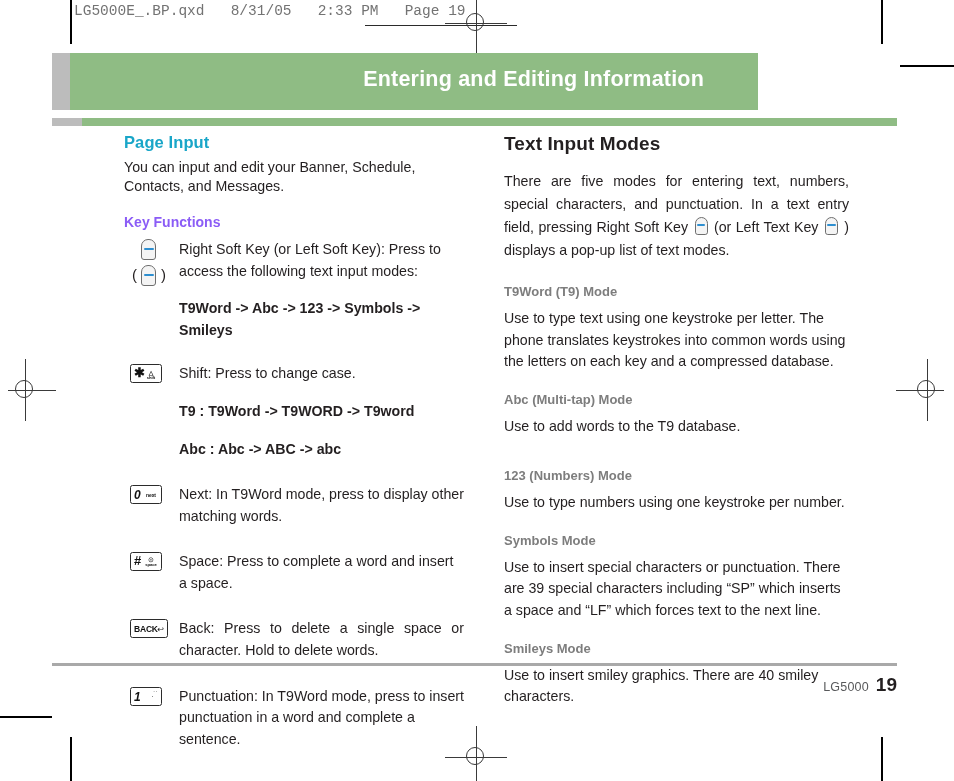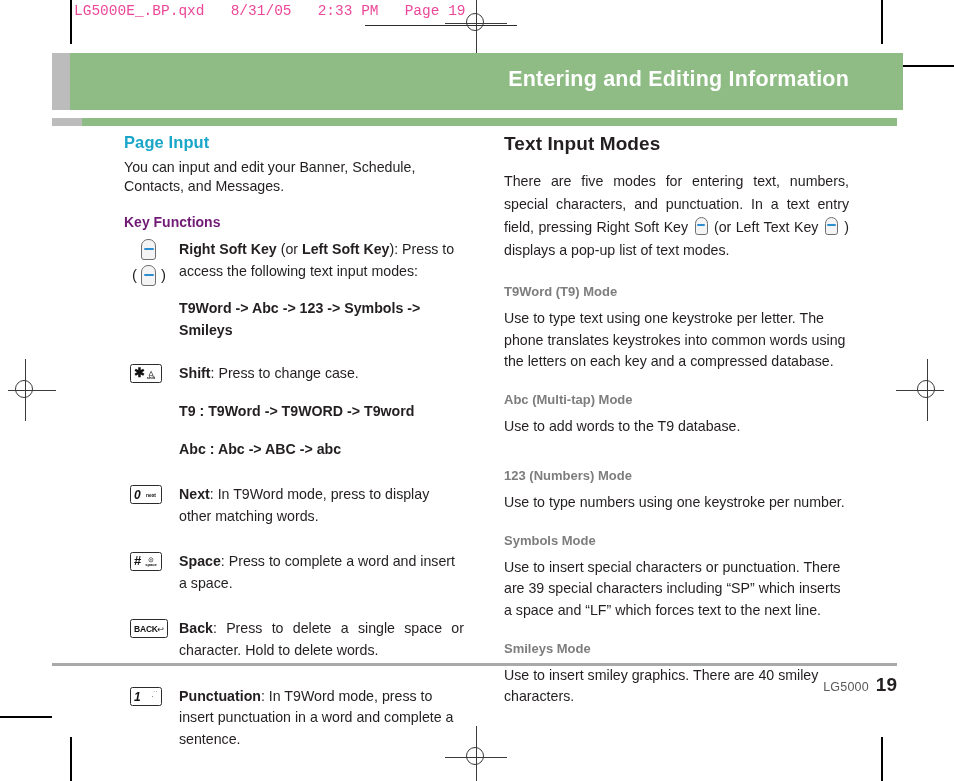--- a/index.html
+++ b/index.html
@@ -21,60 +21,60 @@
     border:1.2px solid #3a3a3a;border-radius:50%;box-sizing:border-box;}
   .reg .vl{position:absolute;left:16.5px;top:-14px;width:1.2px;height:62px;background:#3a3a3a;}
   .reg .hl{position:absolute;top:16.5px;left:-14px;height:1.2px;width:62px;background:#3a3a3a;}
   .reg.clip-l .hl{left:0px;width:48px;}
   .reg.clip-r .hl{left:-14px;width:48px;}
 
   
   .filehead{
     position:absolute;left:74px;top:3px;
     font-family:"Liberation Mono", monospace;
-    font-size:14.5px;letter-spacing:0px;color:#ec4899;white-space:pre;
+    font-size:14.5px;letter-spacing:0px;color:#737373;white-space:pre;
   }
   .filehead-rule{position:absolute;left:365px;top:25px;width:152px;height:1.3px;background:#2b2b2b;}
 
   
   .banner{
-    position:absolute;left:52px;top:53px;width:851px;height:57px;
+    position:absolute;left:52px;top:53px;width:706px;height:57px;
     background:#8fbc84;
   }
   .banner .tab{position:absolute;left:0;top:0;width:18px;height:57px;background:#bcbcbc;}
   .banner .title{
     position:absolute;right:54px;top:14px;
     color:#ffffff;font-weight:bold;font-size:21.5px;letter-spacing:.2px;
     font-family:"Liberation Sans", sans-serif;
   }
   .subbar{position:absolute;left:52px;top:118px;width:845px;height:8px;background:#8fbc84;}
   .subbar .tab{position:absolute;left:0;top:0;width:30px;height:8px;background:#bcbcbc;}
 
   
   .col-left{position:absolute;left:124px;top:133px;width:340px;}
   .col-right{position:absolute;left:504px;top:133px;width:345px;}
 
   h1.sec{
     margin:0 0 6px 0;font-size:16.5px;font-weight:bold;color:#19a6c8;
     letter-spacing:.1px;
   }
   h1.sec.dark{color:#231f20;font-size:19px;}
-  h2.key{margin:26px 0 9px 0;font-size:14px;font-weight:bold;color:#701a75;}
+  h2.key{margin:26px 0 9px 0;font-size:14px;font-weight:bold;color:#8b5cf6;}
   h3.mode{margin:0 0 9px 0;font-size:13px;font-weight:bold;color:#7d7d7d;}
 
   p.body{margin:0;font-size:14.2px;line-height:1.34;color:#231f20;}
   p.body.just{text-align:justify;line-height:1.62;}
   p.body.loose{line-height:1.52;}
   .blk{margin-bottom:19px;}
 
   
   .krow{position:relative;margin-bottom:14px;padding-left:55px;min-height:30px;}
   .krow .ktext{font-size:14.2px;line-height:1.52;color:#231f20;}
   .krow .ktext.just{text-align:justify;}
-  .krow .ktext b{font-weight:bold;}
+  .krow .ktext b{font-weight:normal;}
   .krow .seq{font-weight:bold;font-size:14.2px;display:block;margin-top:16px;}
   .kicon{position:absolute;left:6px;top:0px;}
 
   
   .softkey{
     display:inline-block;width:15px;height:21px;
     border:1.3px solid #6e6e6e;border-radius:7px 7px 3px 3px;
     background:#f4f4f4;position:relative;box-sizing:border-box;vertical-align:-4px;
   }
   .softkey::after{

